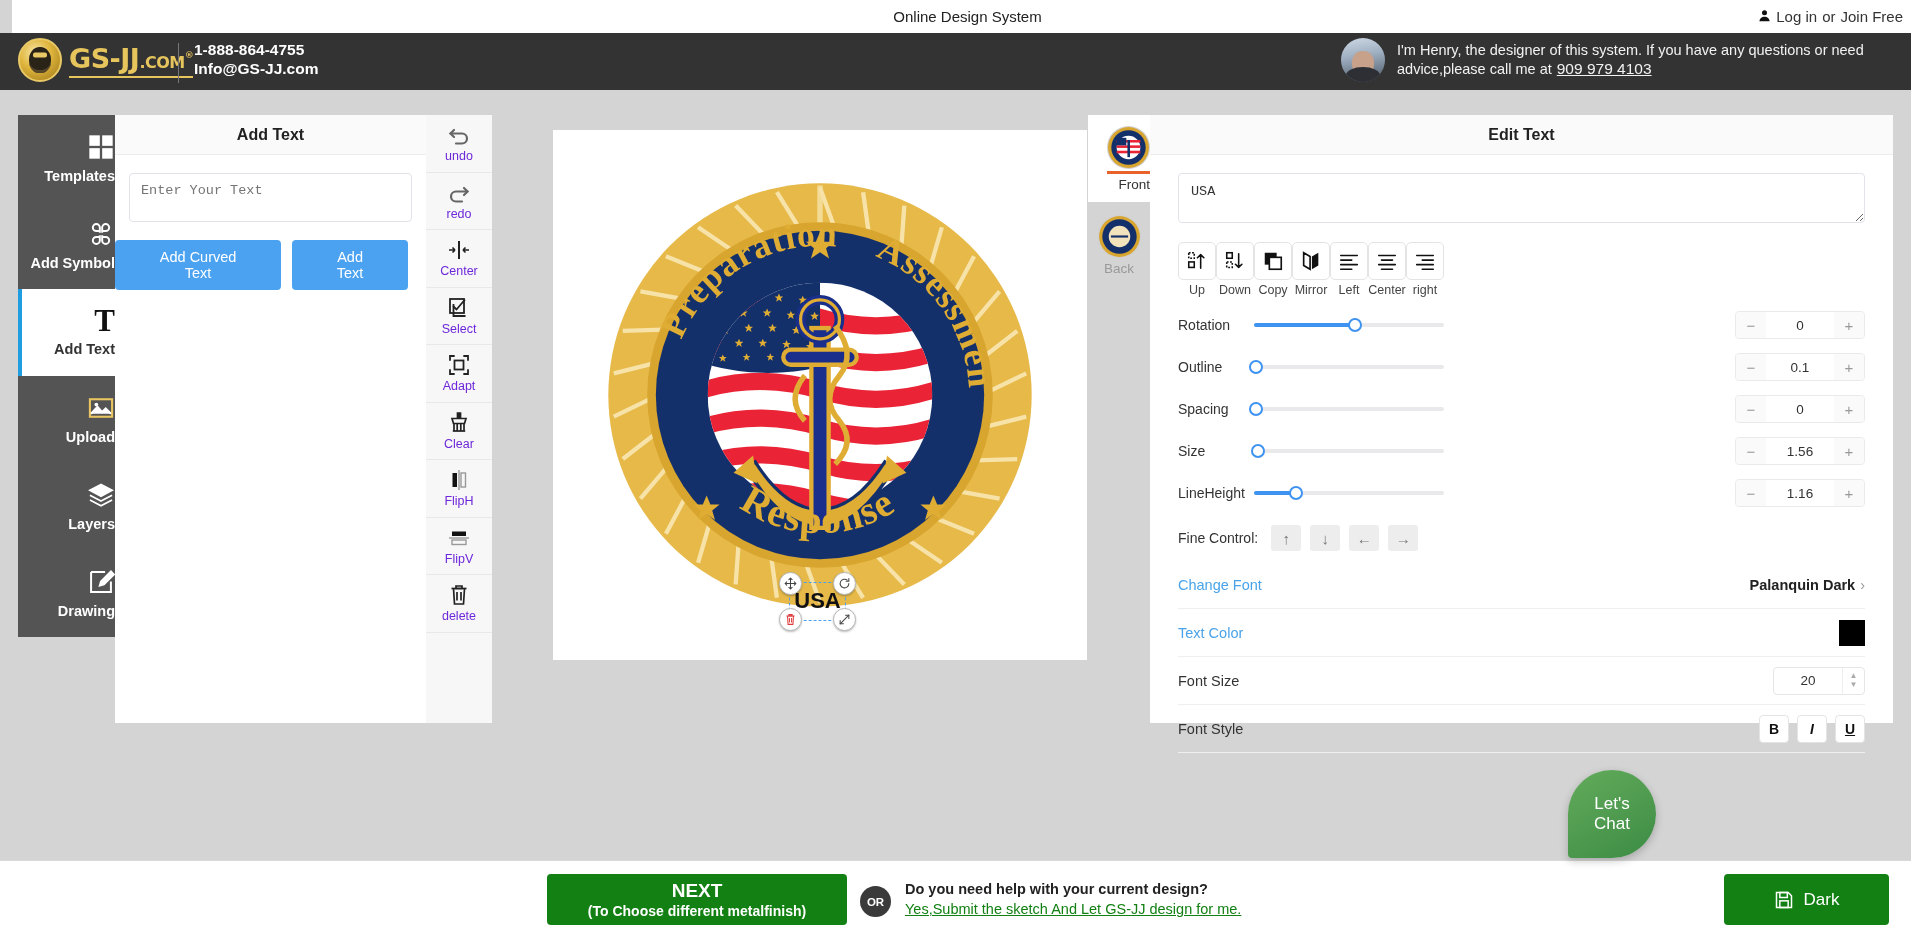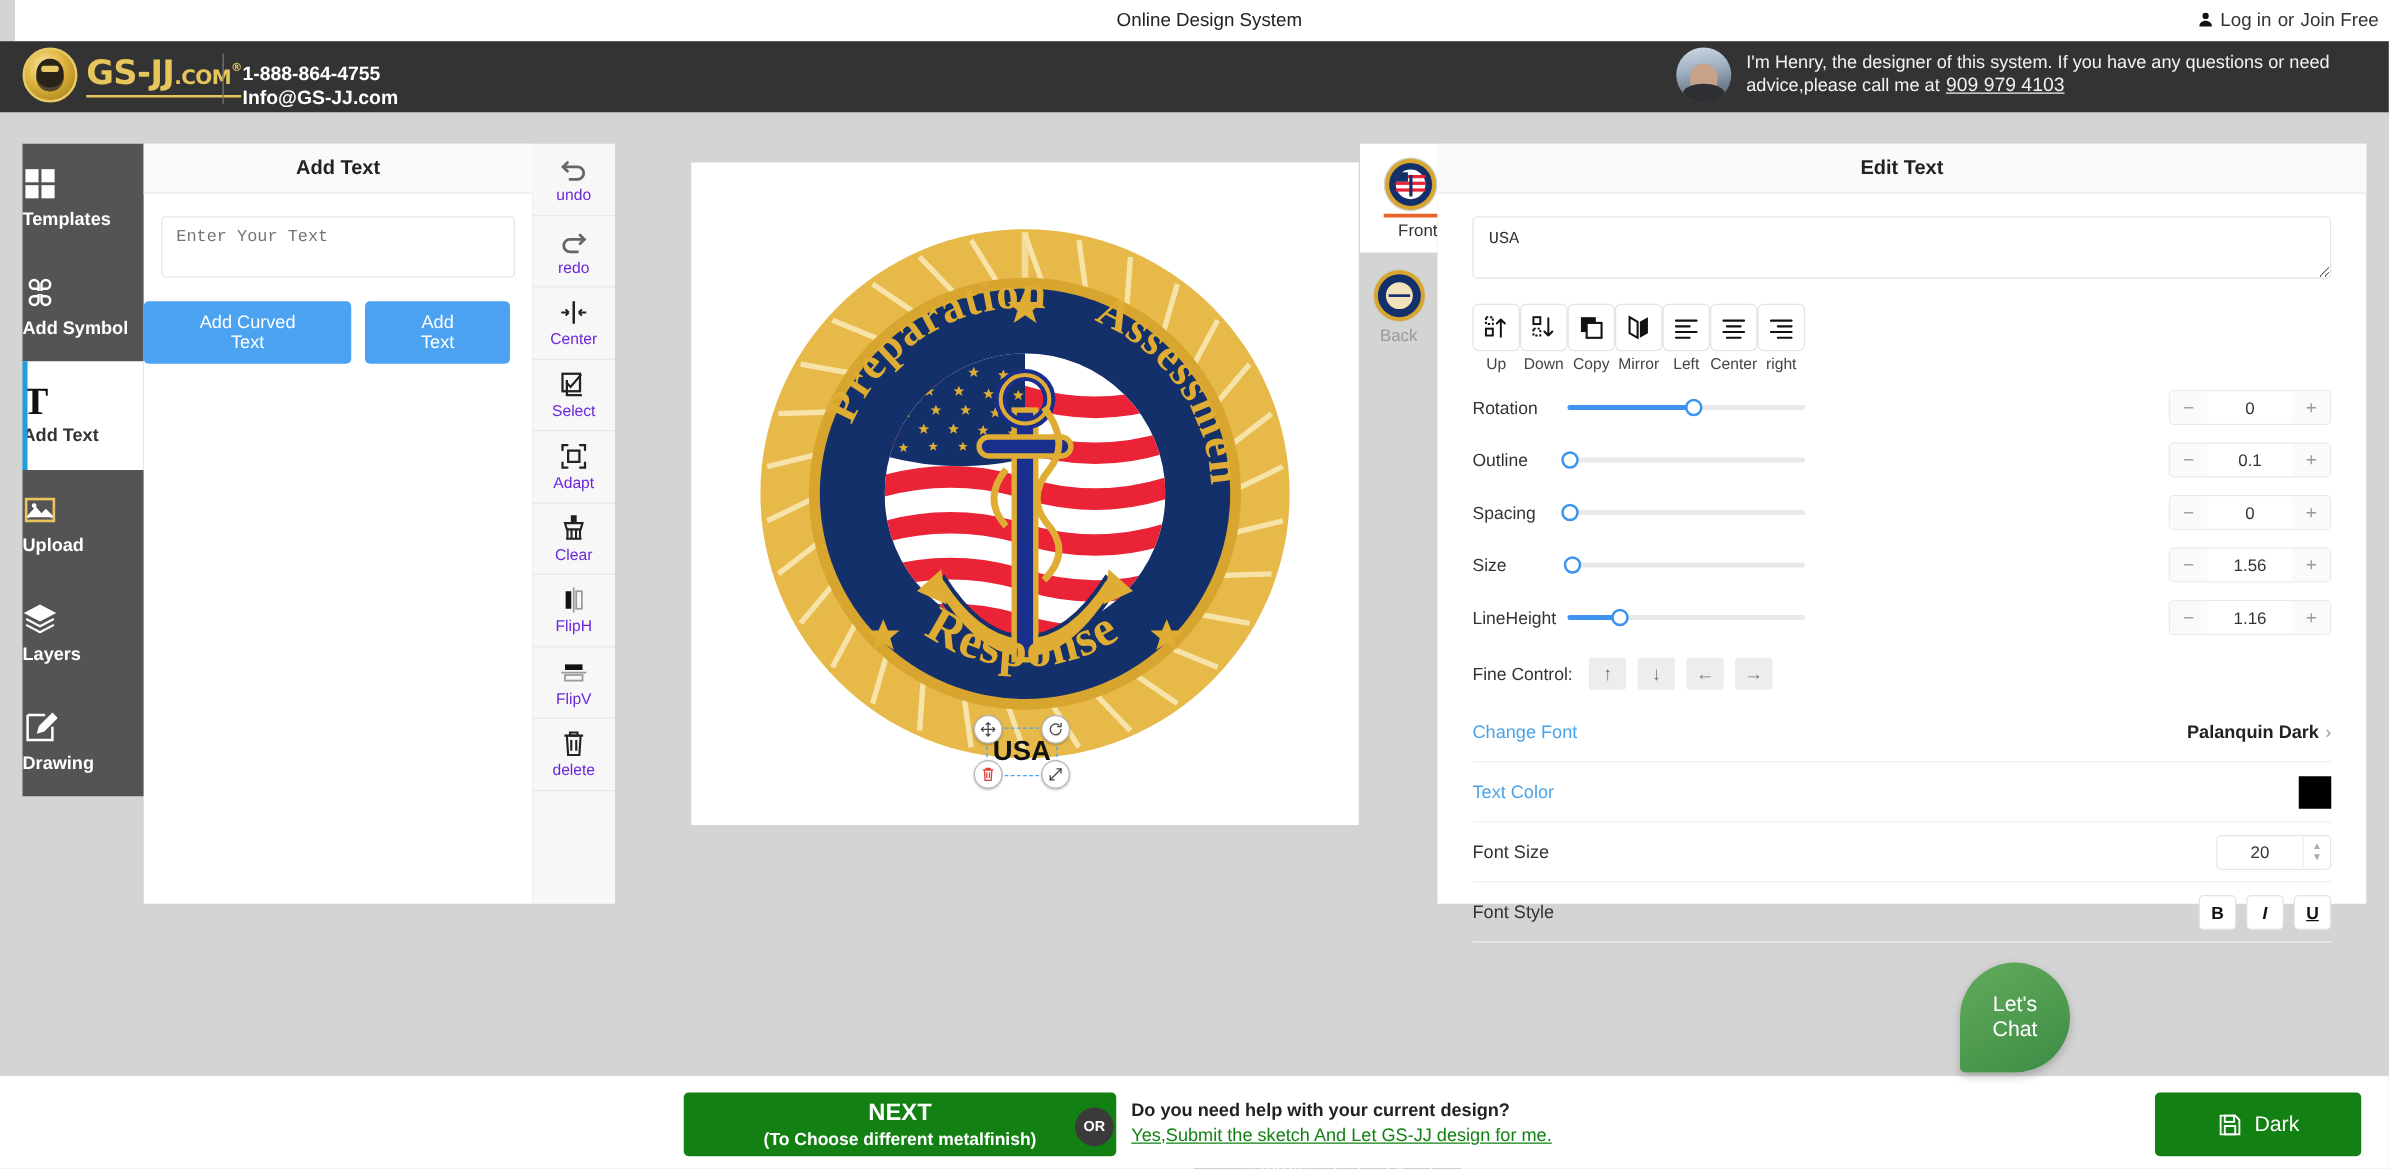--- a/index.html
+++ b/index.html
@@ -65,21 +65,21 @@
   .logo-text .reg { font-size: 9px; vertical-align: super; }
   .logo-text::after {
     content: ""; position: absolute; left: 0; right: 0; bottom: -1px;
     height: 2px; background: #e7c55d;
   }
   .brand-divider {
     position: absolute; left: 178px; top: 10px; width: 1px; height: 40px;
     background: #777;
   }
   .brand-contact {
-    position: absolute; left: 194px; top: 18px;
+    position: absolute; left: 194px; top: 8px;
     color: #ffffff; font-size: 15.5px; font-weight: bold; line-height: 1.22;
   }
   .henry-box {
     position: absolute; right: 14px; top: 5px;
     display: flex; align-items: center; gap: 12px;
   }
   .henry-avatar {
     width: 44px; height: 44px; border-radius: 50%; overflow: hidden;
     background: linear-gradient(170deg,#cfd9e4 0%, #9fb0c2 40%, #4a5665 100%);
     position: relative; flex: none;
@@ -109,21 +109,21 @@
     background: #d4d4d4;
   }
 
   
   .rail {
     position: absolute; left: 18px; top: 25px; width: 97px;
     background: #545454;
   }
   .rail-item {
     height: 87px; display: flex; flex-direction: column;
-    align-items: flex-start; justify-content: center; gap: 7px;
+    align-items: flex-end; justify-content: center; gap: 7px;
     color: #ffffff; font-size: 14.5px; font-weight: bold;
     cursor: pointer; position: relative;
   }
   .rail-item.active {
     background: #ffffff; color: #333333;
   }
   .rail-item.active::before {
     content: ""; position: absolute; left: 0; top: 0; bottom: 0;
     width: 4px; background: #1e9ee0;
   }
@@ -344,21 +344,21 @@
     font-size: 17px; line-height: 1.15; cursor: pointer;
     box-shadow: 0 3px 8px rgba(0,0,0,.22); z-index: 40;
   }
 
   
   .action-bar {
     position: absolute; bottom: 0; left: 0; width: 1911px; height: 75px;
     background: #ffffff; border-top: 1px solid #d9d9d9;
   }
   .next-btn {
-    position: absolute; left: 547px; top: 13px; width: 346px; height: 51px;
+    position: absolute; left: 547px; top: 13px; width: 300px; height: 51px;
     background: #128012; color: #fff; border: none; border-radius: 4px;
     display: flex; flex-direction: column; align-items: center;
     justify-content: center; cursor: pointer; gap: 1px;
   }
   .next-main { font-size: 19px; font-weight: bold; }
   .next-sub { font-size: 14px; font-weight: bold; }
   .or-badge {
     position: absolute; left: 860px; top: 25px;
     width: 31px; height: 31px; border-radius: 50%; background: #3a3a3a;
     color: #fff; font-size: 11.5px; font-weight: bold;

